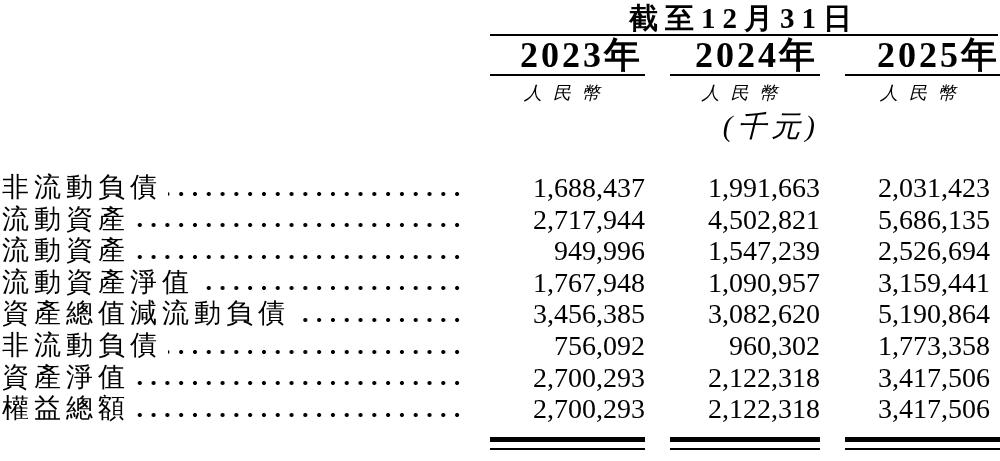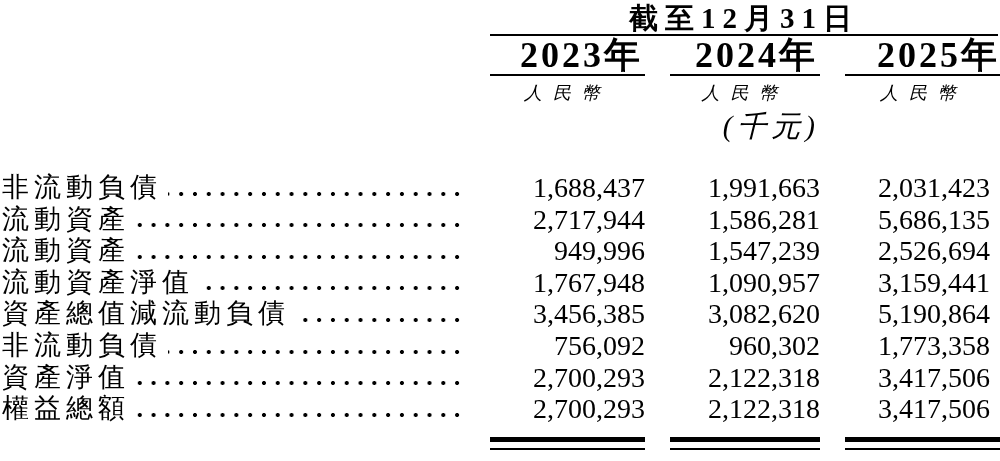--- a/index.html
+++ b/index.html
@@ -146,21 +146,21 @@
       <div class="num gapcol">1,991,663</div>
       <div class="num gapcol last">2,031,423</div>
     </div>
 
     <div class="grid trow">
       <div class="label-cell">
           <span class="lbl">流動資產</span>
           <span class="leader"></span>
         </div>
       <div class="num">2,717,944</div>
-      <div class="num gapcol">1,586,281</div>
+      <div class="num gapcol">4,502,821</div>
       <div class="num gapcol last">5,686,135</div>
     </div>
 
     <div class="grid trow">
       <div class="label-cell">
           <span class="lbl">流動資產</span>
           <span class="leader"></span>
         </div>
       <div class="num">949,996</div>
       <div class="num gapcol">1,547,239</div>

